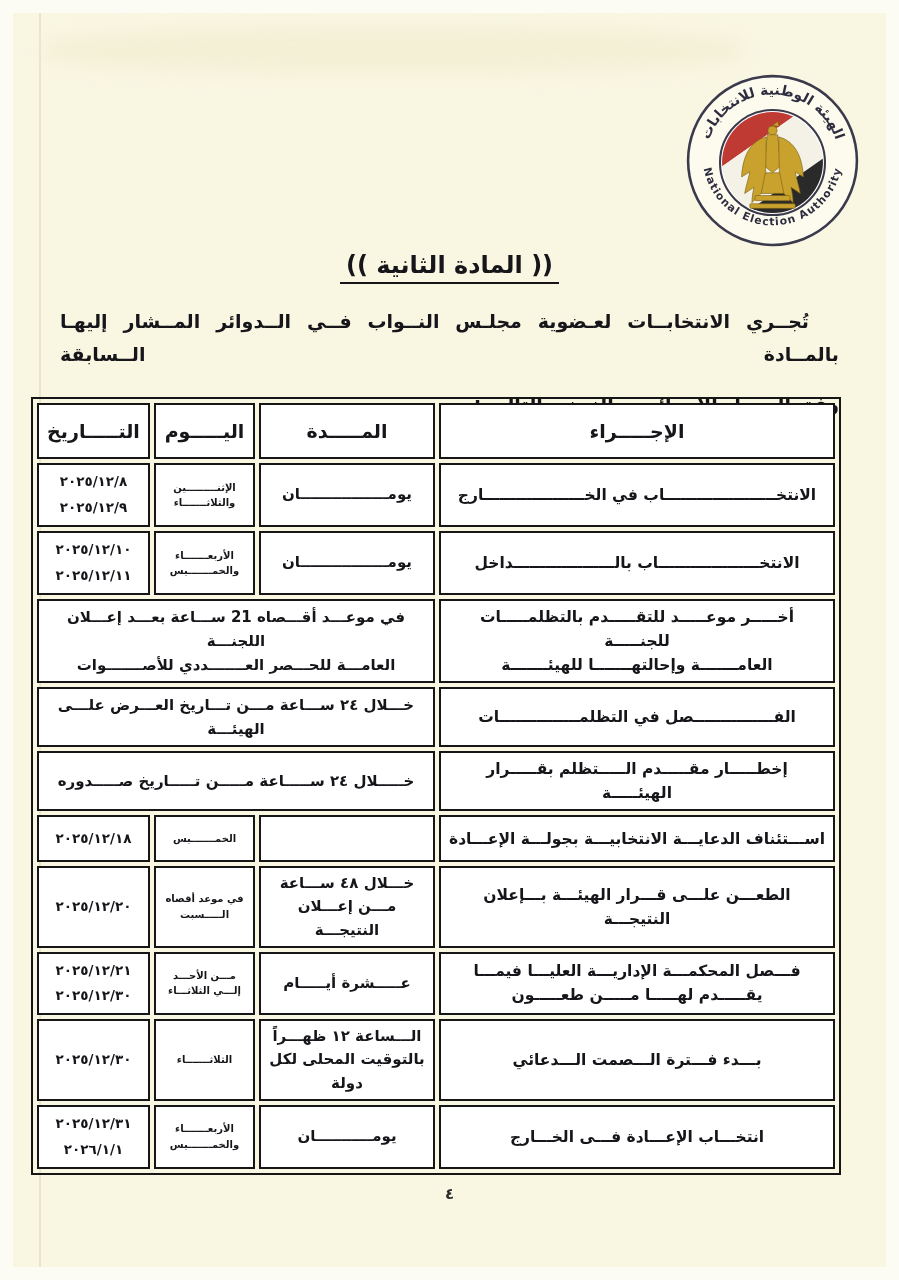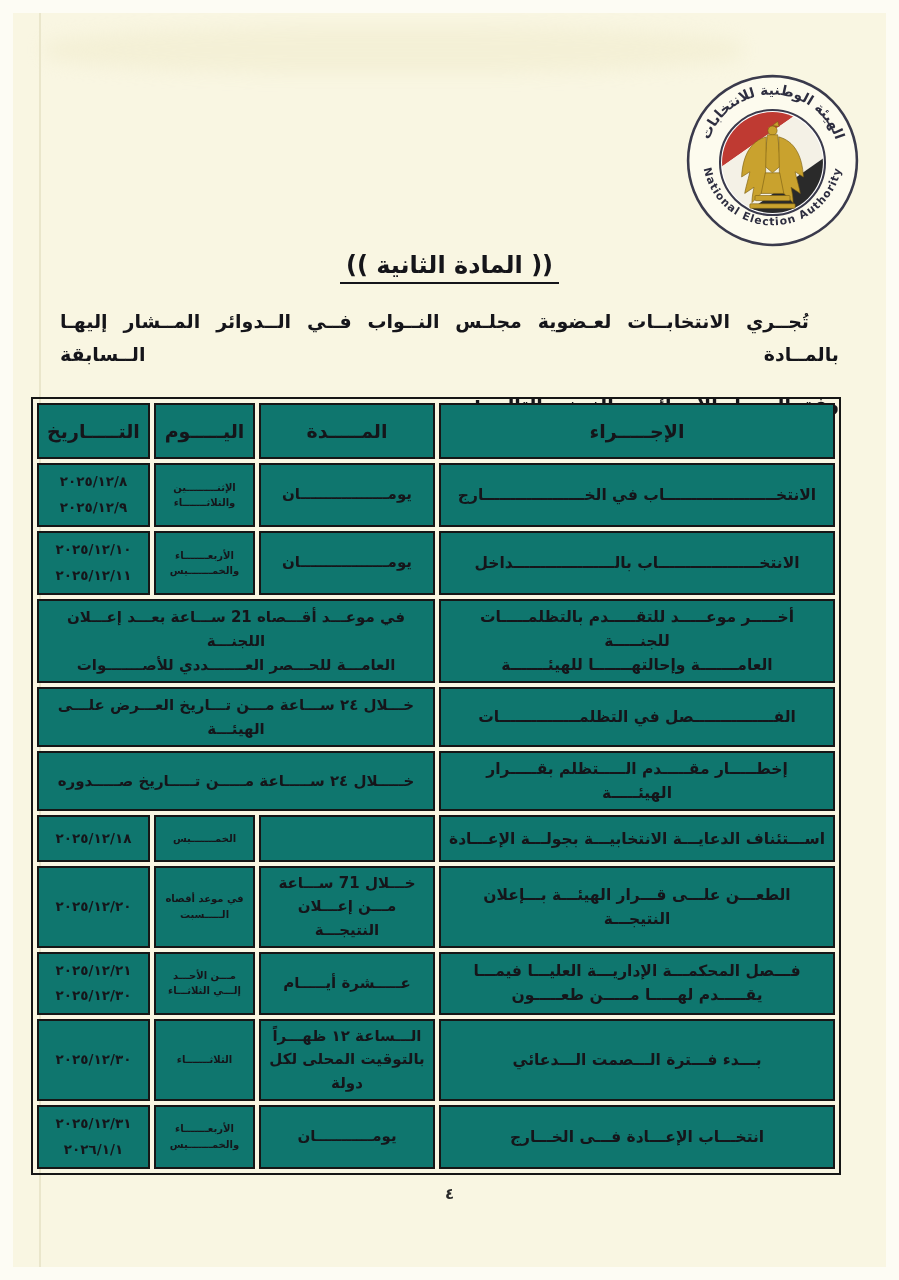--- a/index.html
+++ b/index.html
@@ -57,21 +57,21 @@
     border:2.5px solid #161616;
     color:#15151a;
   }
   table.schedule th, table.schedule td {
     border:2.2px solid #161616;
     vertical-align:middle;
     text-align:center;
     white-space:pre-line;
     font-weight:bold;
     padding:4px 8px;
-    background:#0f766e;
+    background:#ffffff;
   }
   table.schedule th { font-size:19px; }
   td.c-procedure { font-size:15.5px; line-height:1.55; }
   td.c-duration  { font-size:15px;  line-height:1.55; }
   td.c-day       { font-size:10px;  line-height:1.55; }
   td.c-date      { font-size:13.5px; line-height:1.9; letter-spacing:.5px; }
   td.c-span      { font-size:15px;  line-height:1.6; }
   
   .page-number {
     position:absolute; top:1172px; left:0; width:100%;
@@ -177,21 +177,21 @@
       <td class="c-span" colspan="3">خـــــلال ٢٤ ســـــاعة مـــــن تـــــاريخ صـــــدوره</td>
     </tr>
     <tr style="height:47px">
       <td class="c-procedure">اســـتئناف الدعايـــة الانتخابيـــة بجولـــة الإعـــادة</td>
       <td class="c-duration"></td>
       <td class="c-day">الخمـــــــيس</td>
       <td class="c-date">٢٠٢٥/١٢/١٨</td>
     </tr>
     <tr style="height:62px">
       <td class="c-procedure">الطعـــن علـــى قـــرار الهيئـــة بـــإعلان النتيجـــة</td>
-      <td class="c-duration">خـــلال 71 ســـاعة
+      <td class="c-duration">خـــلال ٤٨ ســـاعة
 مـــن إعـــلان النتيجـــة</td>
       <td class="c-day">في موعد أقصاه
 الـــــسبت</td>
       <td class="c-date">٢٠٢٥/١٢/٢٠</td>
     </tr>
     <tr style="height:62px">
       <td class="c-procedure">فـــصل المحكمـــة الإداريـــة العليـــا فيمـــا
 يقـــــدم لهـــــا مـــــن طعـــــون</td>
       <td class="c-duration">عـــــشرة أيـــــام</td>
       <td class="c-day">مـــن الأحـــد

